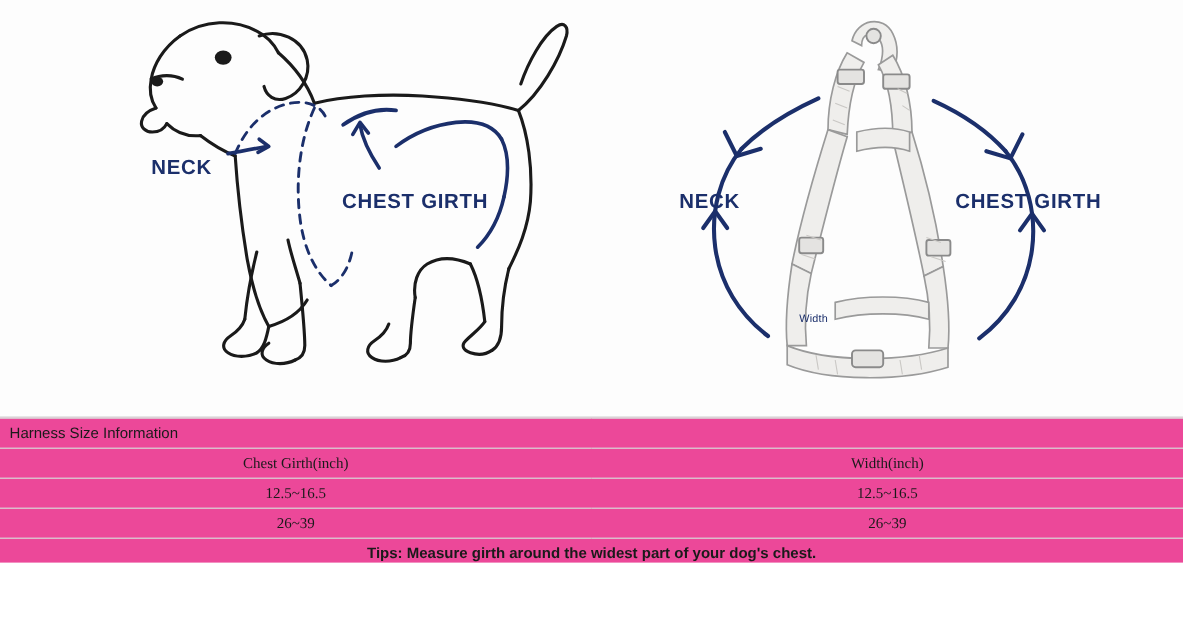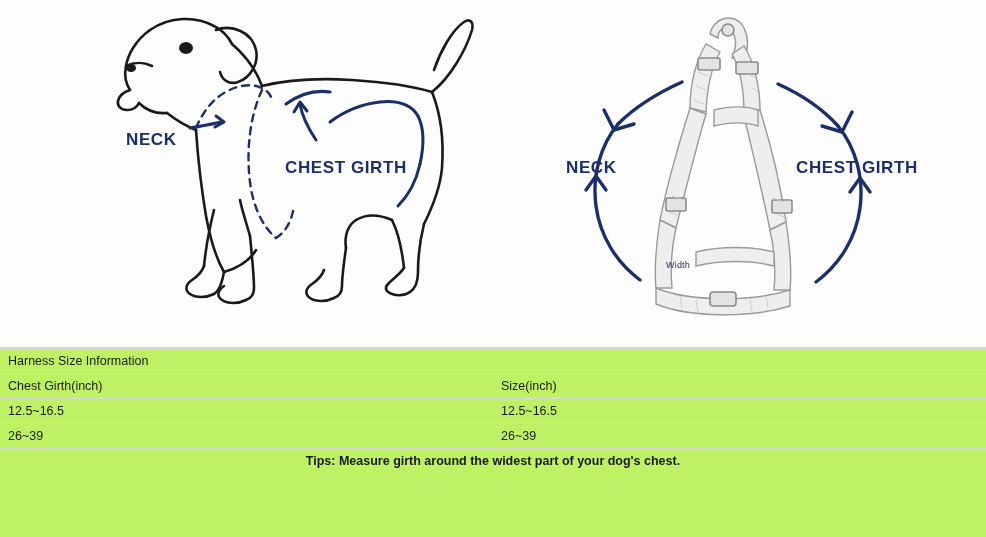--- a/index.html
+++ b/index.html
@@ -7,22 +7,22 @@
     padding: 0;
     background: #ffffff;
   }
   body {
     font-family: "Liberation Sans", sans-serif;
     color: #1a1a1a;
   }
   #page {
     position: relative;
     width: 986px;
-    height: 537px;
-    background: #bef264;
+    height: 469px;
+    background: #ec4899;
     overflow: hidden;
     box-sizing: border-box;
   }
 
   
   .illustrations {
     position: relative;
     width: 986px;
     height: 348px;
     box-sizing: border-box;
@@ -81,21 +81,22 @@
     padding: 0 8px;
     box-sizing: border-box;
   }
   td.title-cell {
     text-align: left;
     font-size: 12.5px;
     padding-left: 12px;
     border-top: none;
   }
   td.col-cell {
-    text-align: left;
+    text-align: center;
+    font-family: Liberation Serif, serif;
   }
   td.col-left {
     border-right: 1px solid #d8d8d8;
   }
   td.tips-cell {
     text-align: center;
     padding-left: 12px;
     font-weight: bold;
     font-size: 12.5px;
     border-bottom: none;
@@ -261,21 +262,21 @@
   </div>
 
   <div class="table-wrap">
     <table class="size-table">
       <tbody>
         <tr>
           <td class="title-cell" colspan="2">Harness Size Information</td>
         </tr>
         <tr>
           <td class="col-cell col-left">Chest Girth(inch)</td>
-          <td class="col-cell">Size(inch)</td>
+          <td class="col-cell">Width(inch)</td>
         </tr>
         <tr>
           <td class="col-cell col-left">12.5~16.5</td>
           <td class="col-cell">12.5~16.5</td>
         </tr>
         <tr>
           <td class="col-cell col-left">26~39</td>
           <td class="col-cell">26~39</td>
         </tr>
         <tr>

